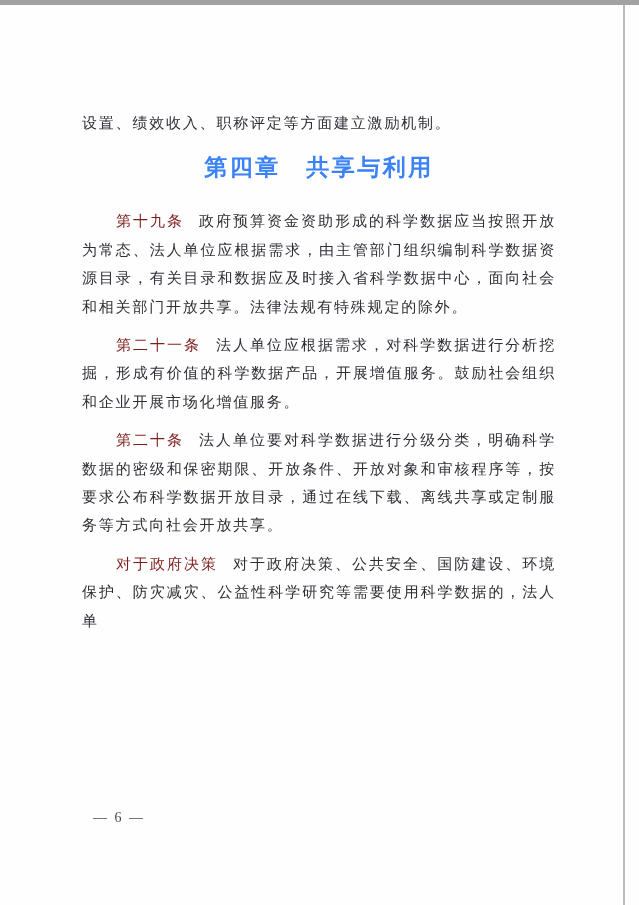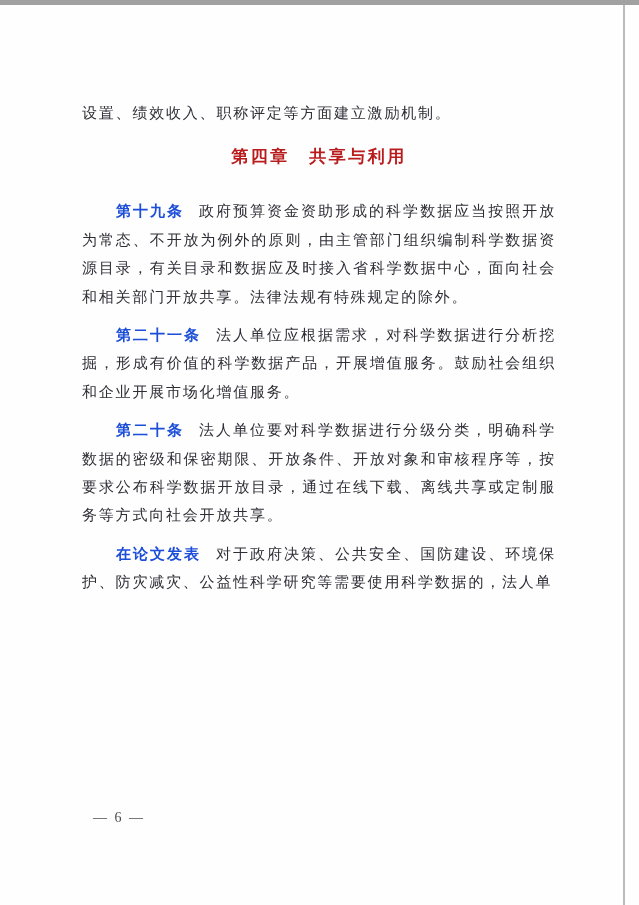--- a/index.html
+++ b/index.html
@@ -23,50 +23,50 @@
   }
   .right-scan-line {
     position: absolute;
     left: 623px; top: 5px;
     width: 2px; height: 900px;
     background: var(--scan-line, #bcbcbc);
   }
   .content {
     position: absolute;
     left: 82px;
-    top: 99px;
+    top: 109px;
     width: 474px;
     color: var(--ink, #2e2e36);
     font-size: 15px;
     line-height: 28.4px;
     letter-spacing: 1.8px;
     text-align: justify;
   }
   .cont-line {
     margin: 0;
     text-indent: 0;
   }
   .chapter-heading {
     margin: 16px 0 26px 0;
     text-align: center;
     font-family: "Liberation Sans", "DejaVu Sans", sans-serif;
     font-weight: bold;
-    font-size: 17px;
+    font-size: 23px;
     letter-spacing: 2.5px;
-    color: #b91c1c;
+    color: #3b82f6;
     line-height: 28px;
   }
   .article {
     margin: 10px 0 0 0;
     text-indent: 34px;
   }
   .art-label {
     font-family: "Liberation Sans", "DejaVu Sans", sans-serif;
-    font-weight: bold;
-    color: #1d4ed8;
+    font-weight: normal;
+    color: #7f1d1d;
     margin-right: 15px;
     margin-top: 18px;
   }
   .footer {
     position: absolute;
     left: 93px;
     top: 807px;
     font-size: 14px;
     letter-spacing: 2px;
     color: #4a4a4a;
@@ -81,34 +81,34 @@
   <div class="top-scan-bar"></div>
   <div class="right-scan-line"></div>
 
   <div class="content">
 
     <p class="cont-line">设置、绩效收入、职称评定等方面建立激励机制。</p>
 
     <h2 class="chapter-heading">第四章　共享与利用</h2>
 
     <p class="article">
-      <b class="art-label">第十九条</b><span>政府预算资金资助形成的科学数据应当按照开放为常态、不开放为例外的原则，由主管部门组织编制科学数据资源目录，有关目录和数据应及时接入省科学数据中心，面向社会和相关部门开放共享。法律法规有特殊规定的除外。</span>
+      <b class="art-label">第十九条</b><span>政府预算资金资助形成的科学数据应当按照开放为常态、法人单位应根据需求，由主管部门组织编制科学数据资源目录，有关目录和数据应及时接入省科学数据中心，面向社会和相关部门开放共享。法律法规有特殊规定的除外。</span>
     </p>
 
     <p class="article">
       <b class="art-label">第二十一条</b><span>法人单位应根据需求，对科学数据进行分析挖掘，形成有价值的科学数据产品，开展增值服务。鼓励社会组织和企业开展市场化增值服务。</span>
     </p>
 
     <p class="article">
       <b class="art-label">第二十条</b><span>法人单位要对科学数据进行分级分类，明确科学数据的密级和保密期限、开放条件、开放对象和审核程序等，按要求公布科学数据开放目录，通过在线下载、离线共享或定制服务等方式向社会开放共享。</span>
     </p>
 
 
 
     <p class="article">
-      <b class="art-label">在论文发表</b><span>对于政府决策、公共安全、国防建设、环境保护、防灾减灾、公益性科学研究等需要使用科学数据的，法人单</span>
+      <b class="art-label">对于政府决策</b><span>对于政府决策、公共安全、国防建设、环境保护、防灾减灾、公益性科学研究等需要使用科学数据的，法人单</span>
     </p>
 
   </div>
 
   <div class="footer">— 6 —</div>
 
 </div>
 
 </body></html>

